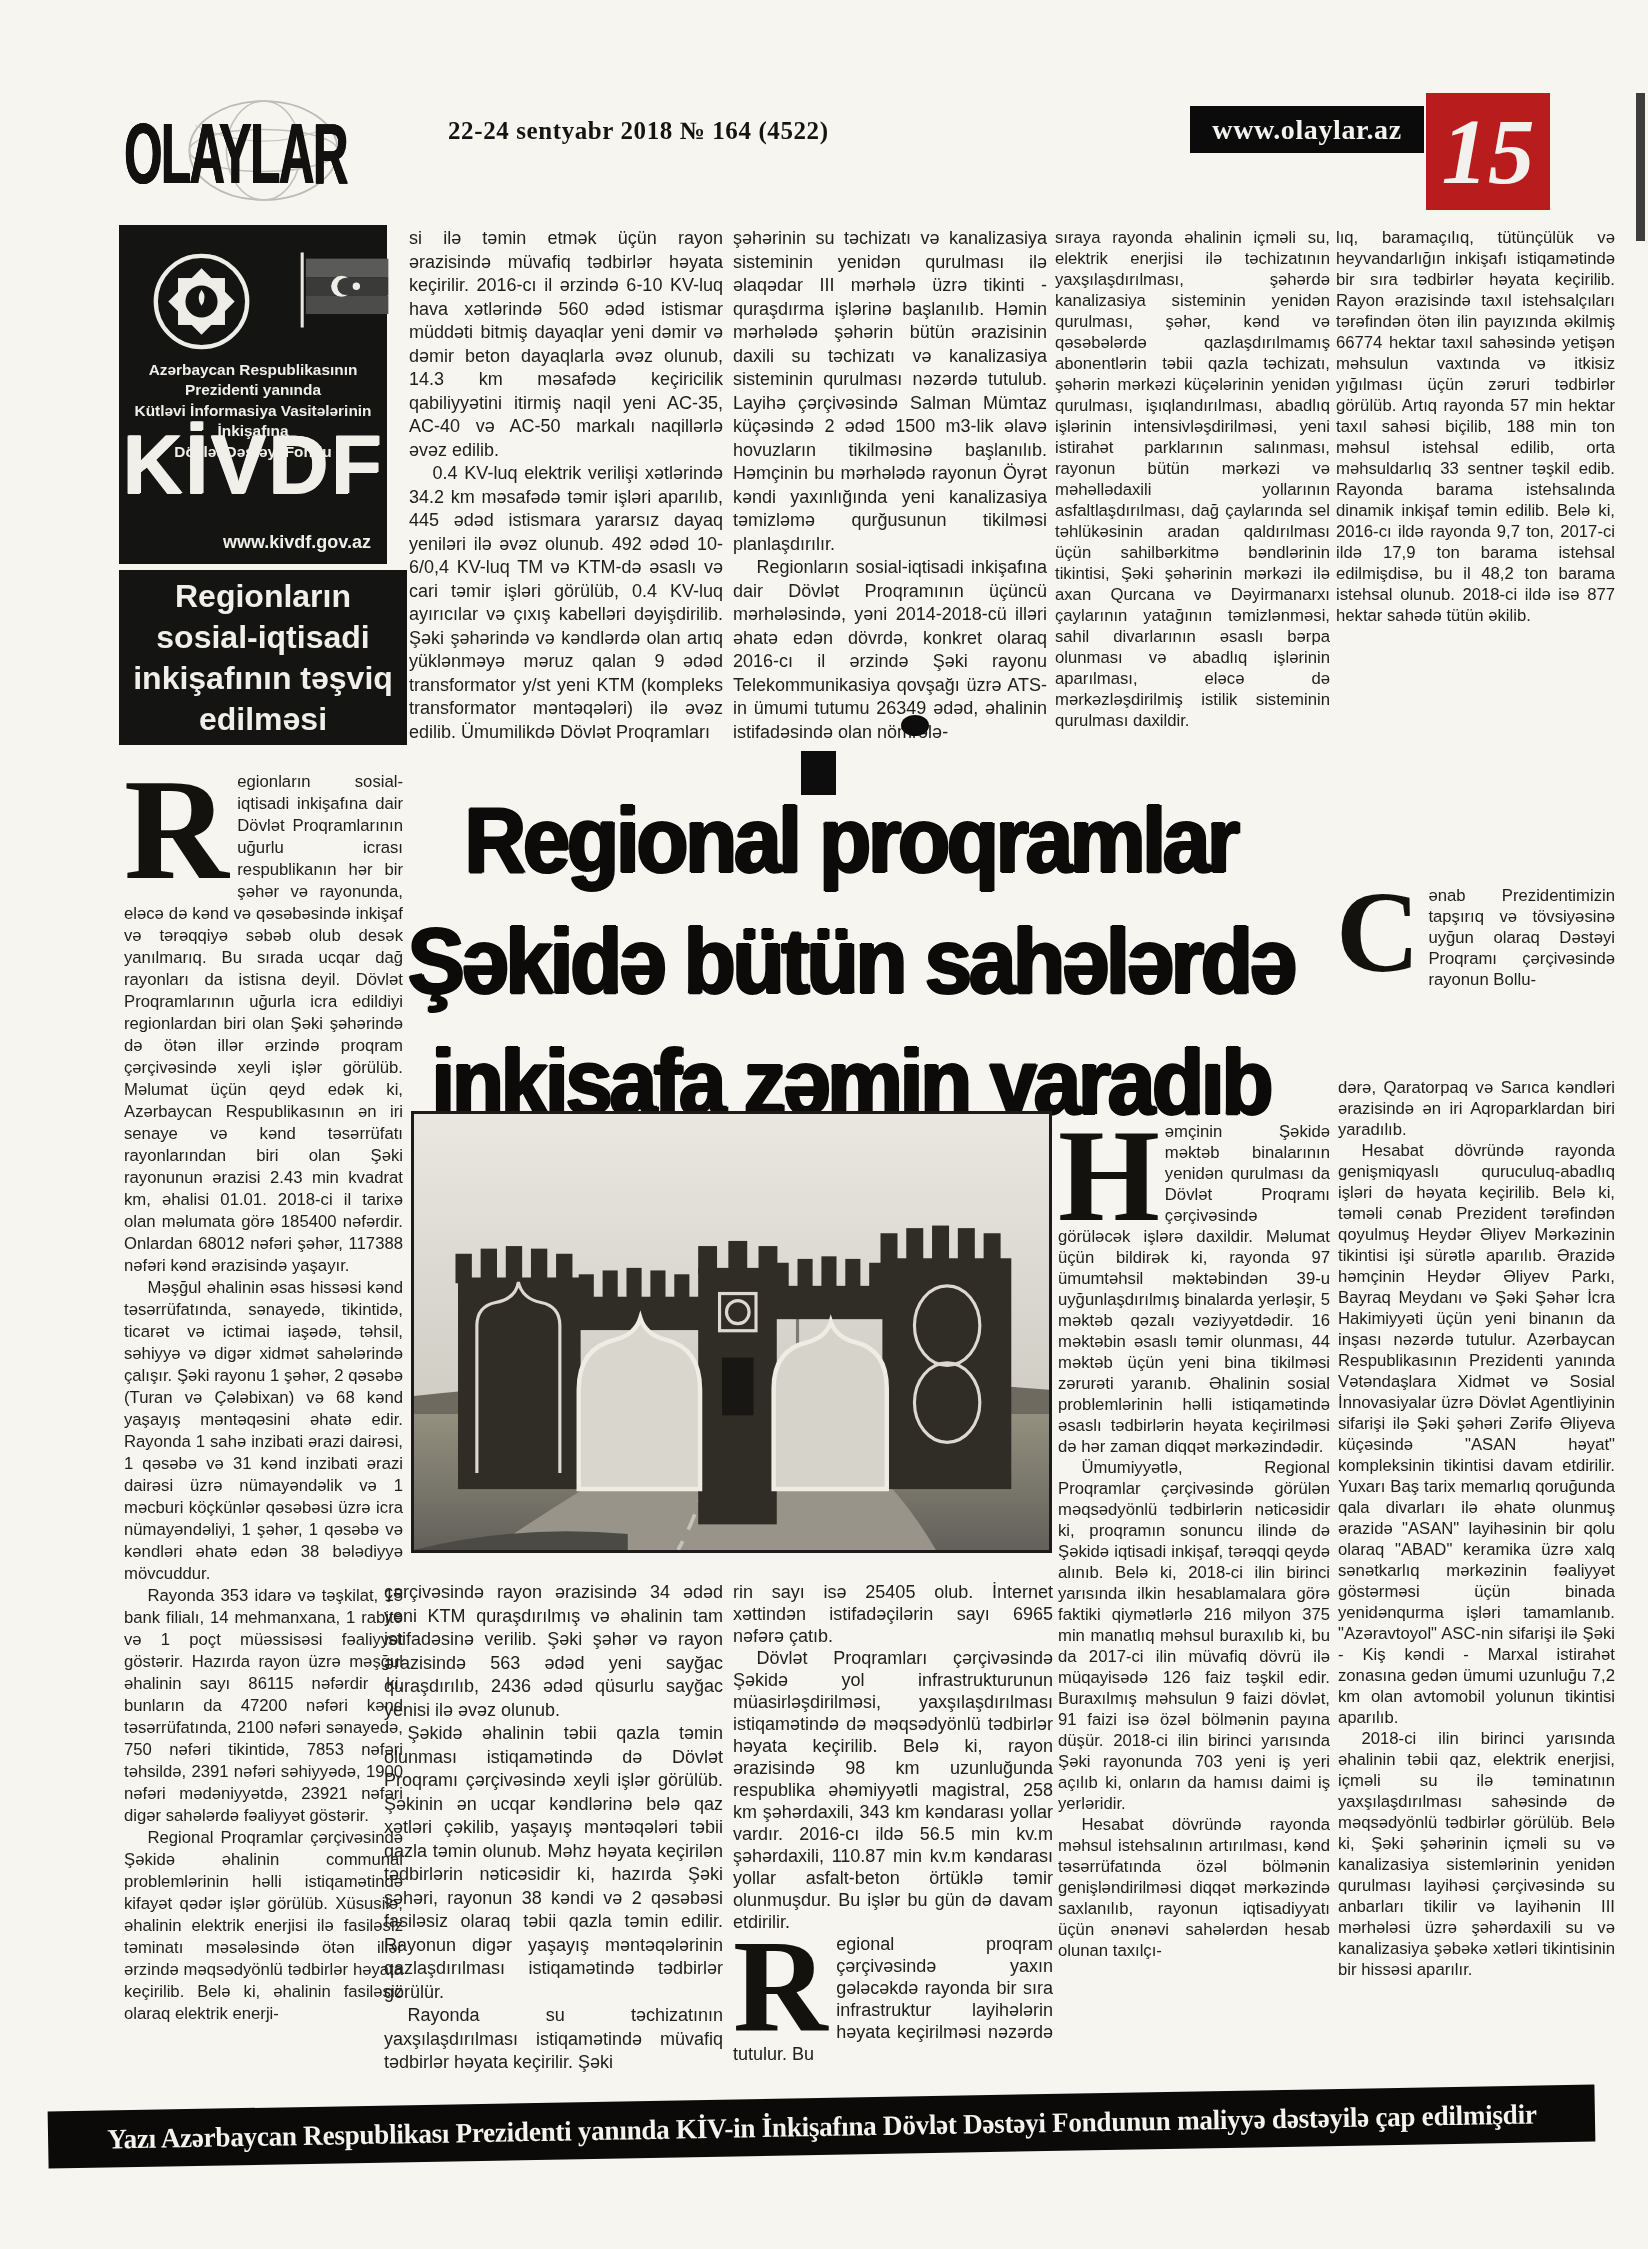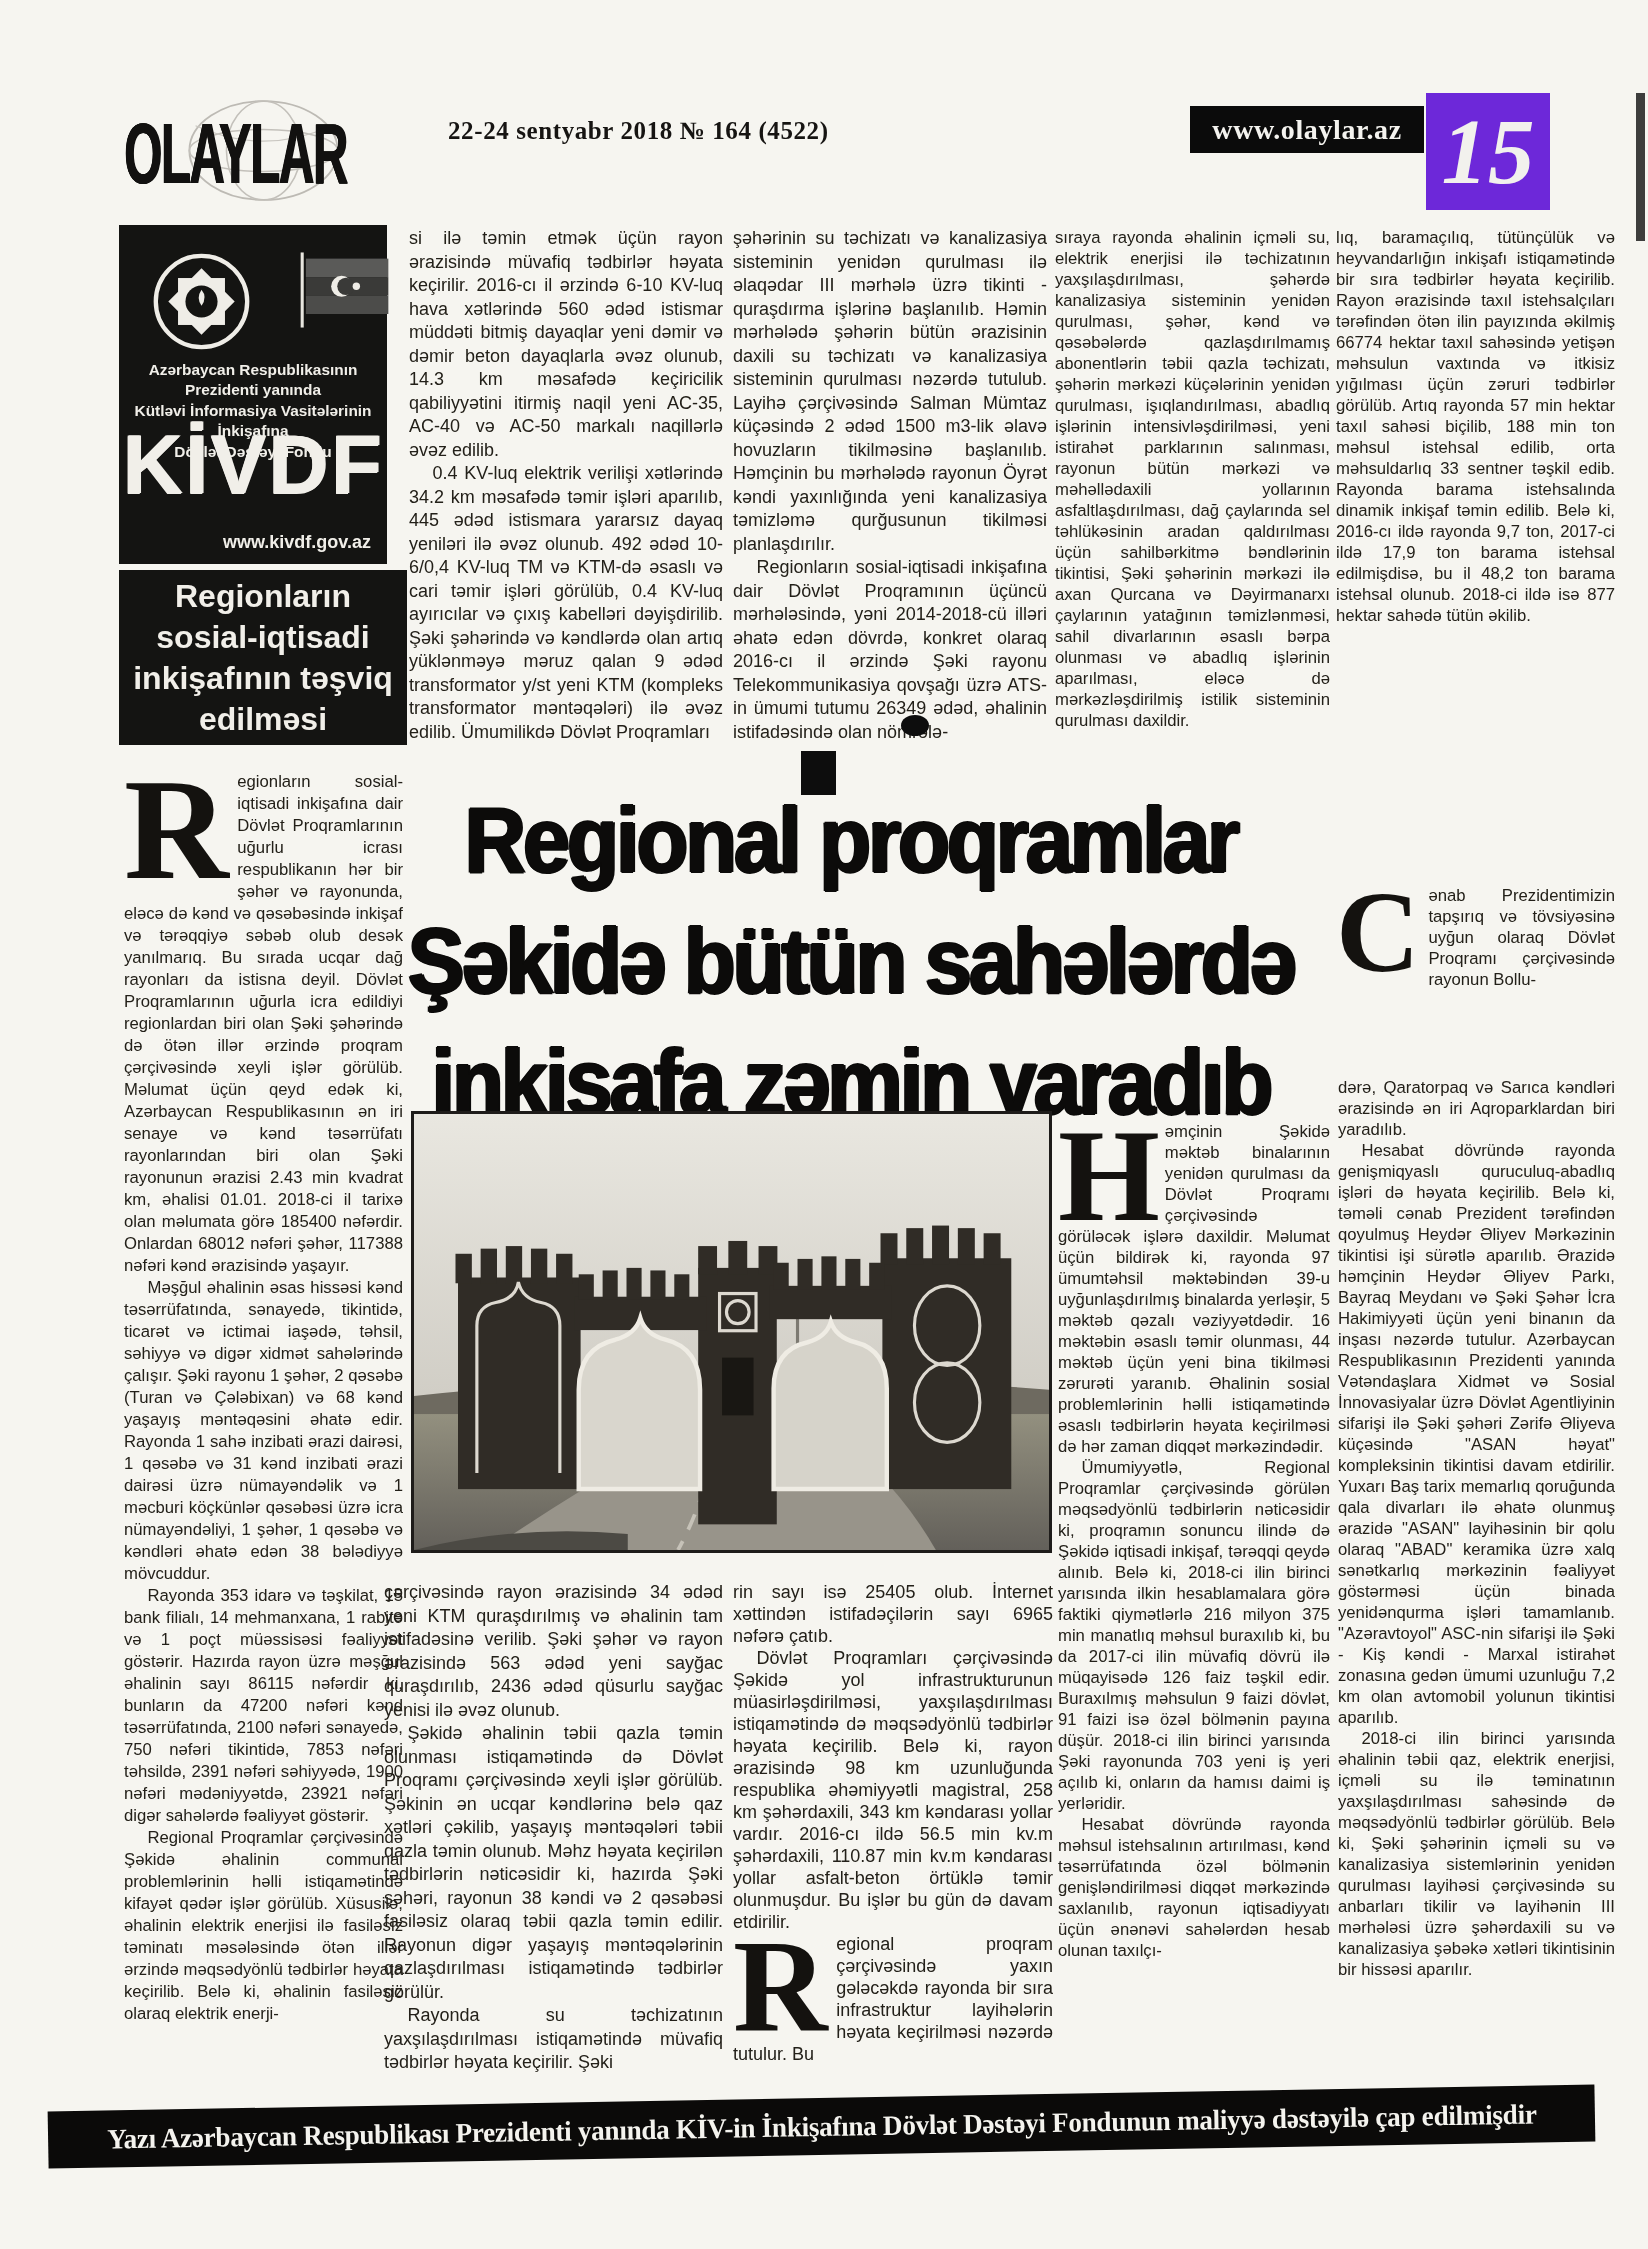--- a/index.html
+++ b/index.html
@@ -28,21 +28,21 @@
   .band-fade { position:absolute; inset:0;
     background:linear-gradient(90deg,rgba(246,245,240,0) 0 30%,rgba(246,245,240,.92) 42% 62%,rgba(246,245,240,0) 74%);
   }
   .band-label { position:absolute; left:458px; top:1.2px; font-size:40px; font-weight:bold;
     color:#0a0a0a; letter-spacing:0;
     text-shadow:1.2px 0 currentColor,-0.6px 0 currentColor,0 0.6px currentColor; }
   .site-box { left:1190px; top:106px; width:234px; height:47px; background:#0b0b0b;
     display:flex; align-items:center; justify-content:center;text-align:center; }
   .site-box span { font-family:"Liberation Serif",serif; font-weight:bold; font-size:28px;
     color:#f4f3ef; letter-spacing:0.6px; }
-  .pageno-box { left:1426px; top:93px; width:124px; height:117px; background:#6d28d9;
+  .pageno-box { left:1426px; top:93px; width:124px; height:117px; background:#b91c1c;
     display:flex; align-items:center; justify-content:center; }
   .pageno-box span { font-family:"Liberation Serif",serif; font-weight:bold; font-style:italic;
     font-size:93px; color:#f2f1ed; }
   .edge-smudge { left:1636px; top:93px; width:8.6px; height:148px; background:#1c1c1c; opacity:.85; }
 
   
   .ad1 { left:119px; top:225px; width:268px; height:339px; background:#141412; color:#f1efe9; }
   .ad2 { left:119px; top:570px; width:288px; height:175px; background:#141412; color:#f1efe9;
     display:flex; align-items:center; justify-content:center; text-align:center; }
   .ad2 .slogan { font-size:32px; font-weight:bold; line-height:41px; padding:0 11px; }
@@ -194,21 +194,21 @@
   </div>
 
   <div class="abs headline">
     <div>Regional proqramlar</div>
     <div>Şəkidə bütün sahələrdə</div>
     <div>inkişafa zəmin yaradıb</div>
   </div>
 
   <div class="abs col c-cpara dense">
     <p class="drop-p">
-      <span class="dropcap drop-C">C</span><span>ənab Prezidentimizin tapşırıq və tövsiyəsinə uyğun olaraq Dövlət Proqramı çərçivəsində rayonun Bollu-</span>
+      <span class="dropcap drop-C">C</span><span>ənab Prezidentimizin tapşırıq və tövsiyəsinə uyğun olaraq Dəstəyi Proqramı çərçivəsində rayonun Bollu-</span>
     </p>
   </div>
 
   <div class="abs photo-frame">
     <svg viewBox="0 0 1010 680" preserveAspectRatio="none">
       <defs>
         <linearGradient id="sky" x1="0" y1="0" x2="0" y2="1">
           <stop offset="0" stop-color="#e9e7e0"></stop>
             <stop offset="1" stop-color="#cfccc4"></stop>
         </linearGradient>

